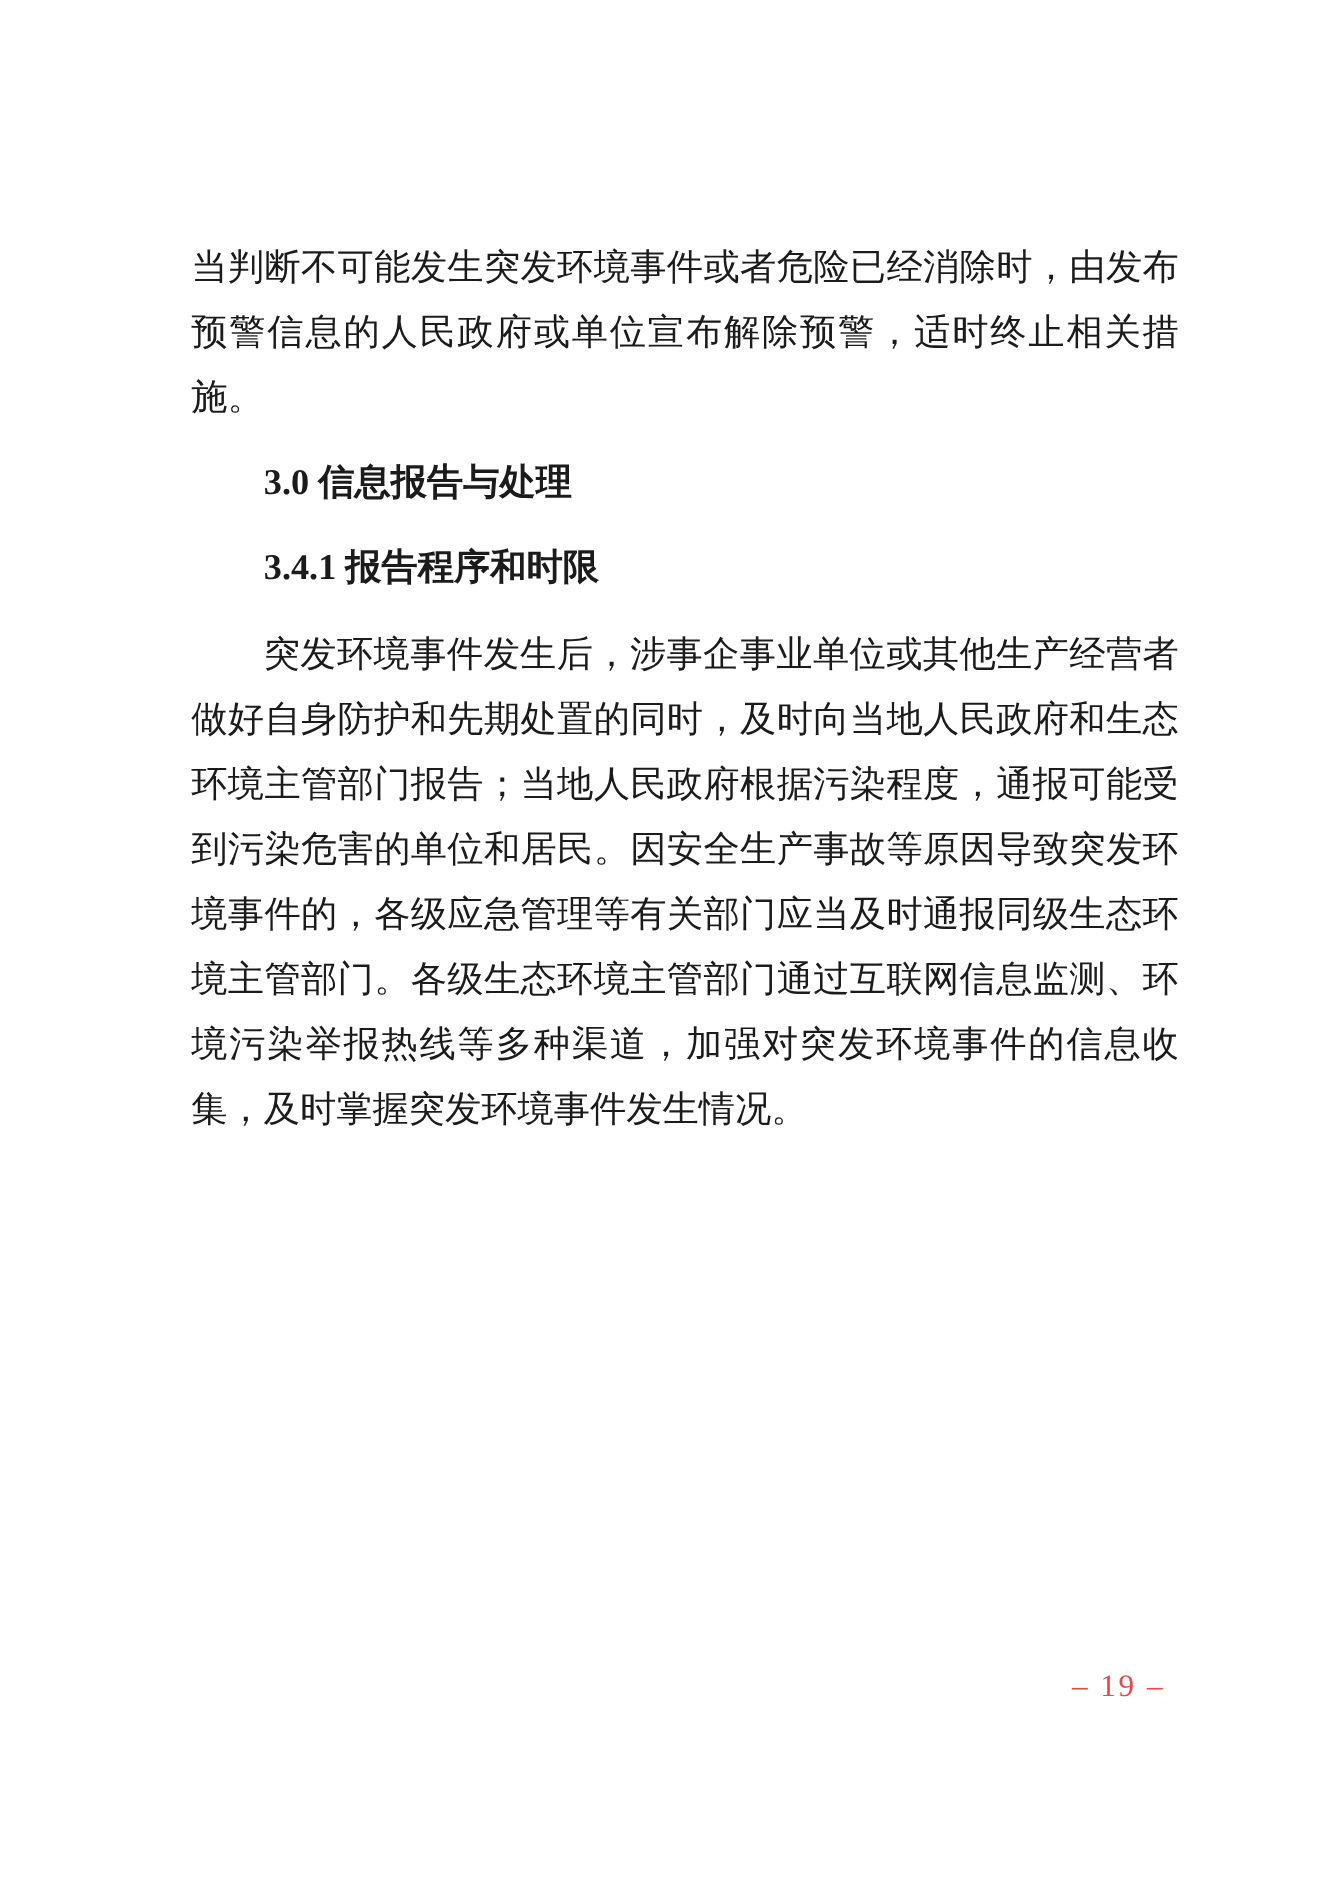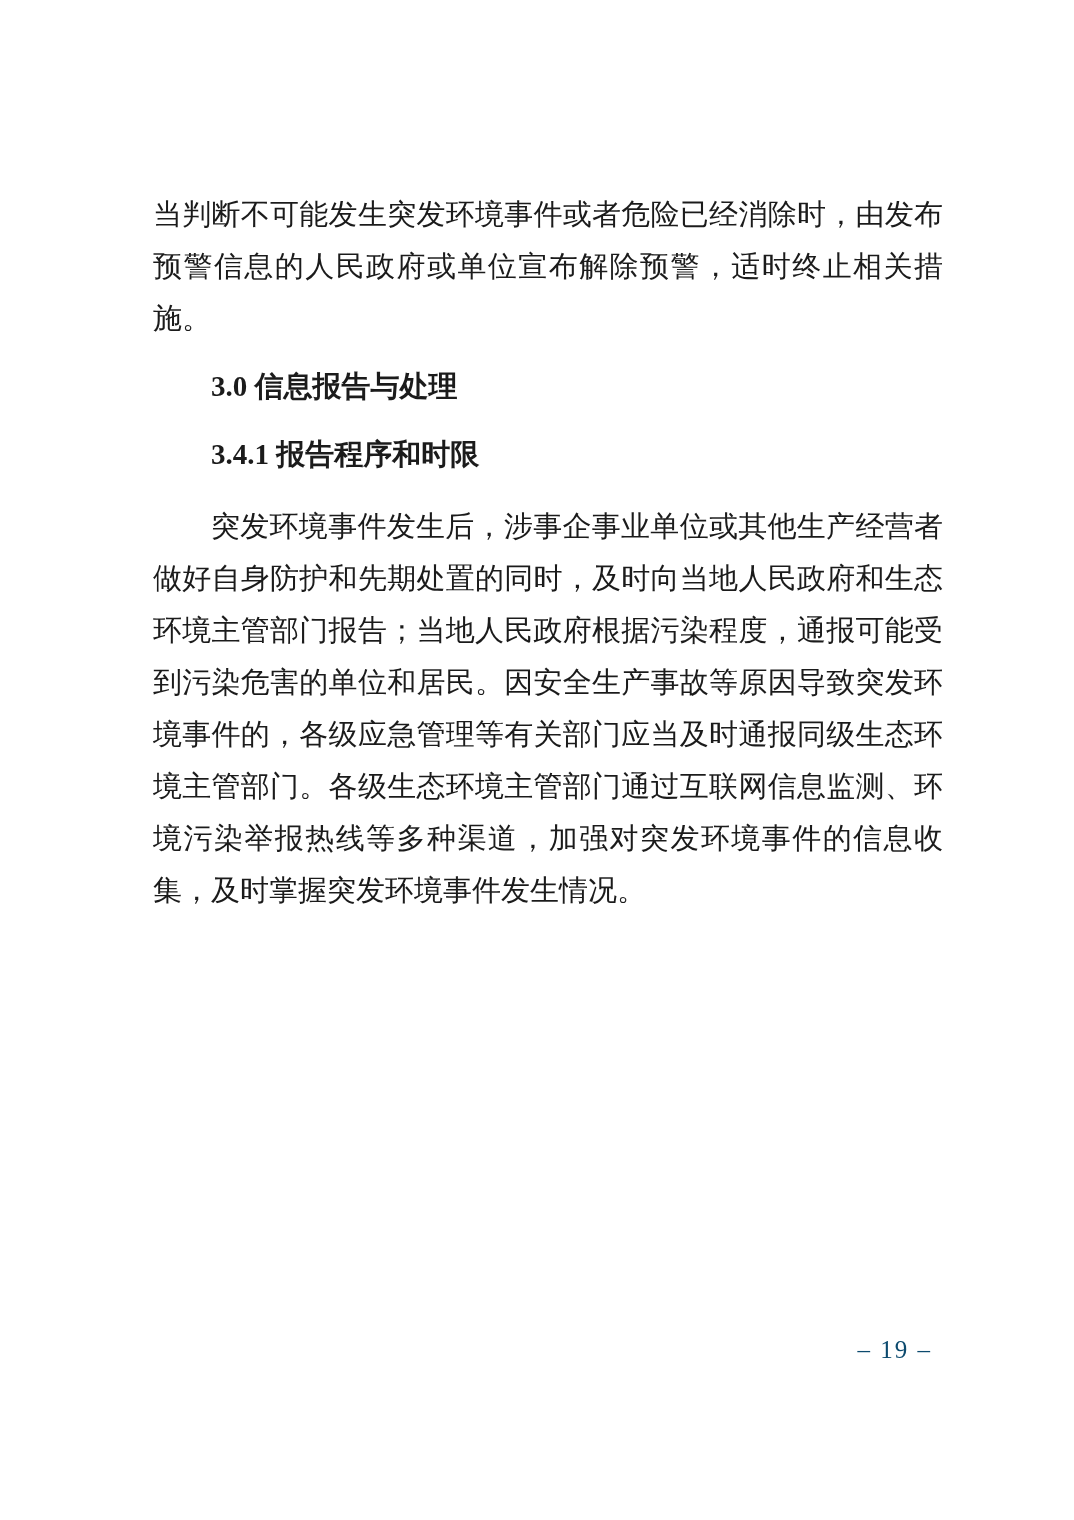--- a/index.html
+++ b/index.html
@@ -25,20 +25,21 @@
     font-size: 29px;
     line-height: 52px;
     text-align: justify;
   }
   .para {
     margin: 0;
     text-align: justify;
   }
   .para.indent {
     text-indent: 2em;
+    font-family: Liberation Mono, monospace;
   }
   .heading {
     margin: 16px 0 0 0;
     font-size: 29px;
     line-height: 52px;
     font-weight: bold;
     text-indent: 2em;
     text-align: left;
   }
   .subheading {
@@ -51,21 +52,21 @@
   }
   .para.after-heading {
     margin-top: 20px;
   }
   .footer-pagenum {
     position: absolute;
     right: 142px;
     top: 1334px;
     font-size: 25px;
     line-height: 32px;
-    color: #0c4a6e;
+    color: #ef4444;
     text-align: right;
     letter-spacing: 2px;
   }
 </style>
 </head>
 <body>
 
 <div class="page">
   <div class="content">
     <p class="para">当判断不可能发生突发环境事件或者危险已经消除时，由发布预警信息的人民政府或单位宣布解除预警，适时终止相关措施。</p>

